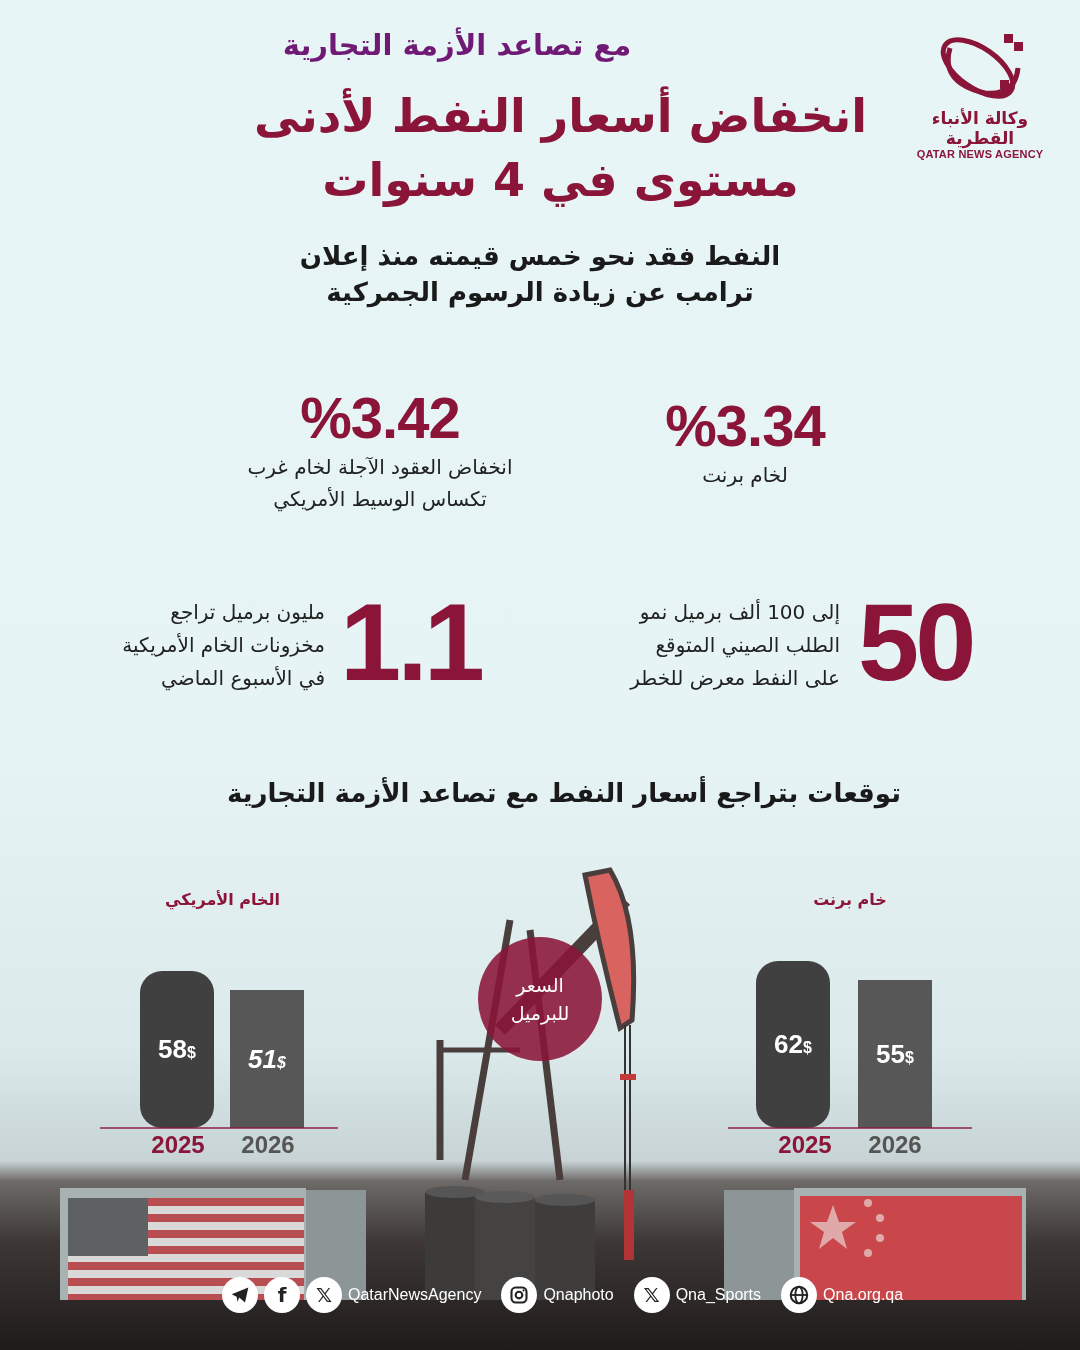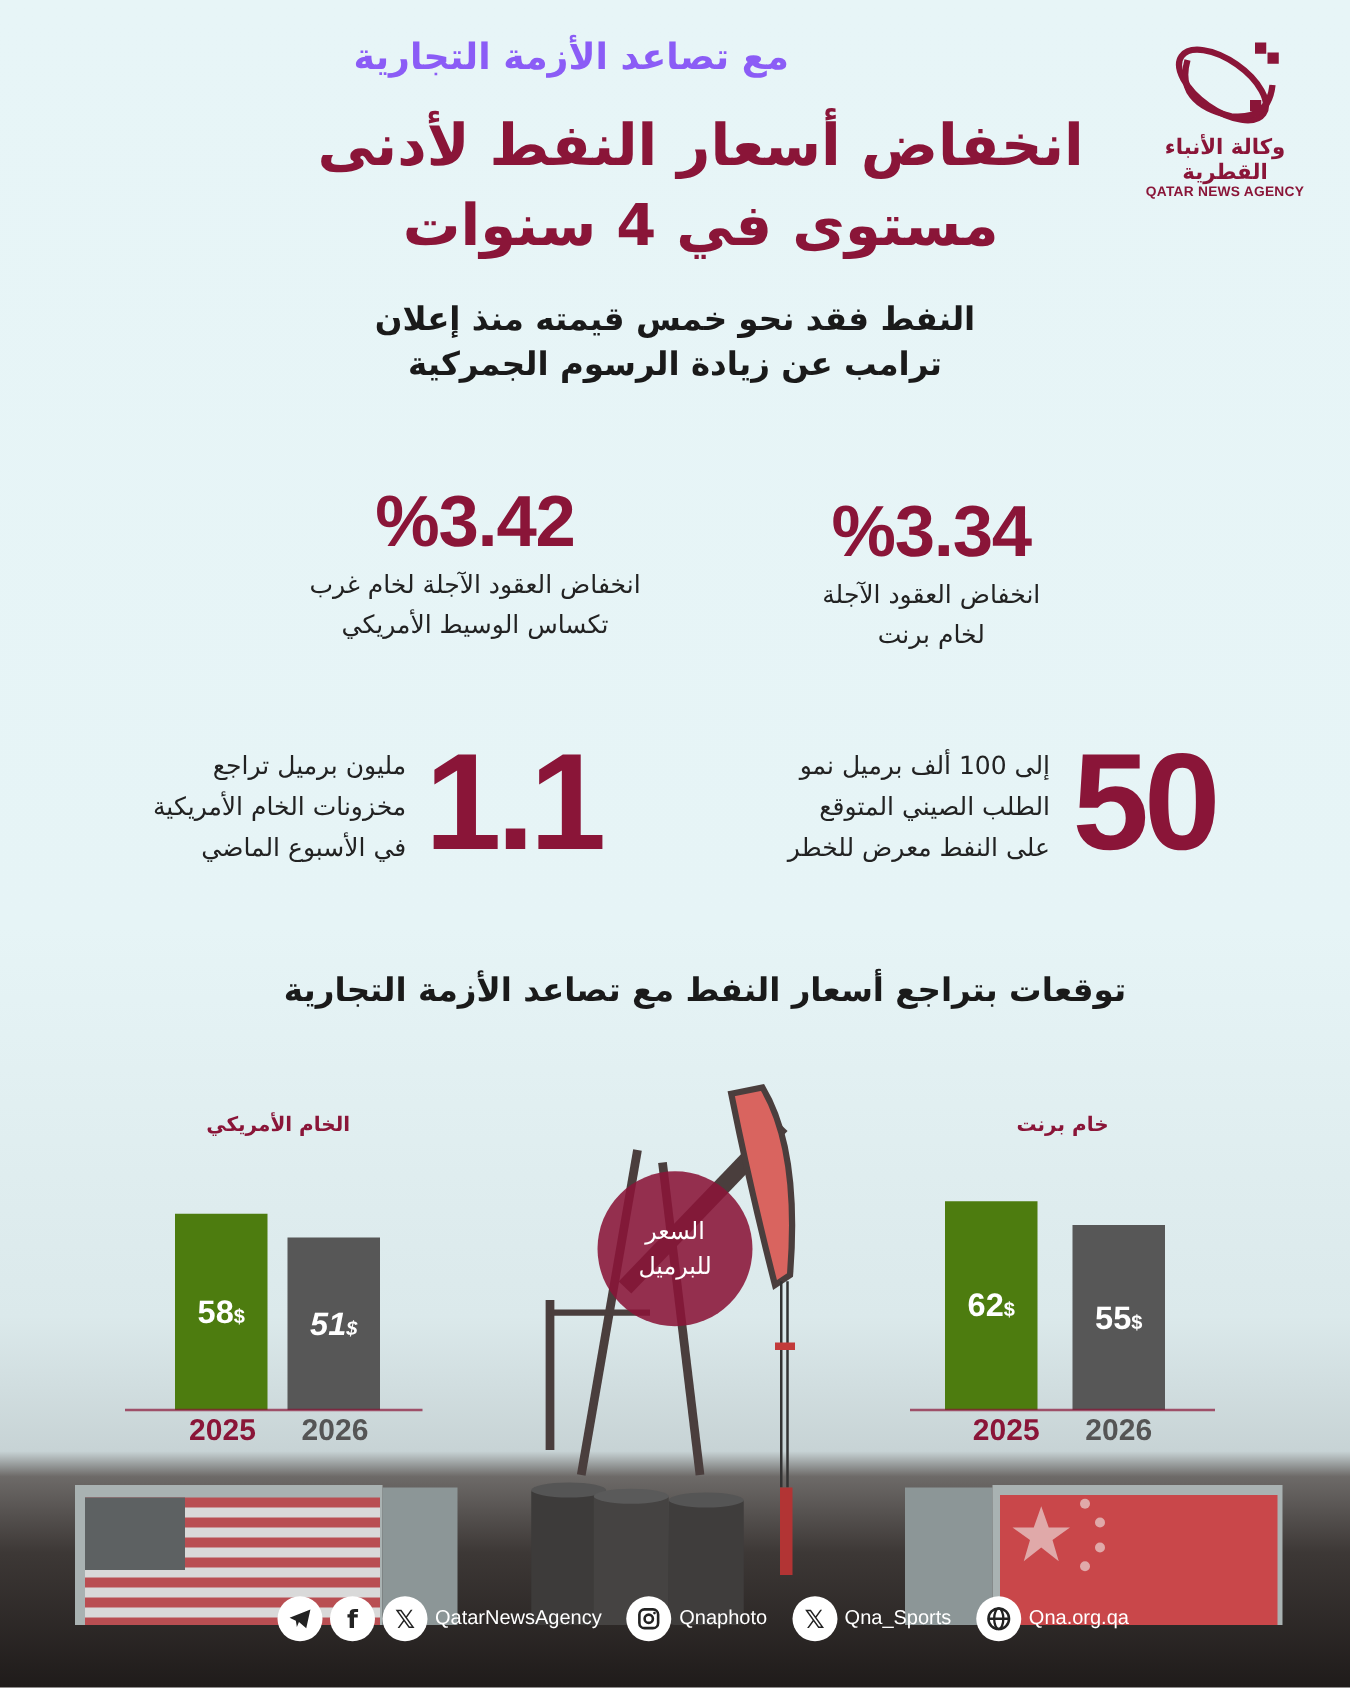--- a/index.html
+++ b/index.html
@@ -12,38 +12,38 @@
   }
   .abs { position: absolute; }
 
   
   .logo { left: 905px; top: 28px; width: 150px; height: 130px; text-align: center; }
   .logo svg { display: block; margin: 0 auto; }
   .logo .ar { font-size: 17px; font-weight: bold; color: #8a1538; margin-top: 2px; direction: rtl; }
   .logo .en { font-family: "Liberation Sans", sans-serif; font-size: 11px; font-weight: bold; color: #8a1538; letter-spacing: 0.2px; }
 
   
-  .kicker { left: 0; width: 914px; top: 28px; text-align: center; font-size: 29px; font-weight: bold; color: #8b5cf6; direction: rtl; }
+  .kicker { left: 0; width: 914px; top: 28px; text-align: center; font-size: 29px; font-weight: bold; color: #701a75; direction: rtl; }
   .title { left: 0; width: 1080px; top: 84px; text-align: center; font-size: 46px; font-weight: bold; color: #8a1538; line-height: 64px; direction: rtl; padding-left: 41px; }
   .subtitle { left: 0; width: 1080px; top: 238px; text-align: center; font-size: 26px; font-weight: bold; color: #1a1a1a; line-height: 36px; direction: rtl; }
 
   
   .stat-pct { font-family: "Liberation Sans", sans-serif; font-size: 58px; font-weight: bold; color: #8a1538; text-align: center; letter-spacing: -1px; }
   .stat-desc { font-size: 20px; color: #222; text-align: center; line-height: 32px; direction: rtl; }
   .big-num { font-family: "Liberation Sans", sans-serif; font-size: 110px; font-weight: bold; color: #8a1538; letter-spacing: -4px; line-height: 100px; }
   .big-desc { font-size: 20px; color: #222; line-height: 33px; direction: rtl; text-align: right; }
 
   .section-title { left: 0; width: 1080px; top: 778px; text-align: center; font-size: 26px; font-weight: bold; color: #1a1a1a; direction: rtl; padding-left: 48px; }
 
   
   .chart-label { font-size: 16px; font-weight: bold; color: #8a1538; text-align: center; direction: rtl; }
   .bar { position: absolute; bottom: 0; width: 74px; display: flex; align-items: center; justify-content: center; }
   .bar .v { font-family: "Liberation Sans", sans-serif; font-size: 26px; font-weight: bold; color: #fff; }
   .bar .v small { font-size: 16px; }
-  .bar.y25 { background: #4d7c0f; }
+  .bar.y25 { background: #404040; border-radius: 22px; }
   .bar.y26 { background: #575757; }
   .baseline { position: absolute; height: 2px; background: #8a1538; opacity: 0.7; }
   .year { font-family: "Liberation Sans", sans-serif; font-size: 24px; font-weight: bold; text-align: center; width: 80px; }
   .year.y25 { color: #8a1538; }
   .year.y26 { color: #555; }
 
   
   .circle { left: 478px; top: 937px; width: 124px; height: 124px; border-radius: 50%; background: rgba(138,21,56,0.88); display: flex; align-items: center; justify-content: center; text-align: center; color: #fff; font-size: 19px; line-height: 28px; direction: rtl; }
 
   
@@ -72,21 +72,20 @@
   <div>مستوى في 4 سنوات</div>
 </div>
 <div class="abs subtitle">
   <div>النفط فقد نحو خمس قيمته منذ إعلان</div>
   <div>ترامب عن زيادة الرسوم الجمركية</div>
 </div>
 
 <div class="abs" style="left:600px; top:392px; width:290px;">
   <div class="stat-pct">%3.34</div>
   <div class="stat-desc">
-    <div>انخفاض العقود الآجلة</div>
     <div>لخام برنت</div>
   </div>
 </div>
 <div class="abs" style="left:200px; top:384px; width:360px;">
   <div class="stat-pct">%3.42</div>
   <div class="stat-desc">
     <div>انخفاض العقود الآجلة لخام غرب</div>
     <div>تكساس الوسيط الأمريكي</div>
   </div>
 </div>

